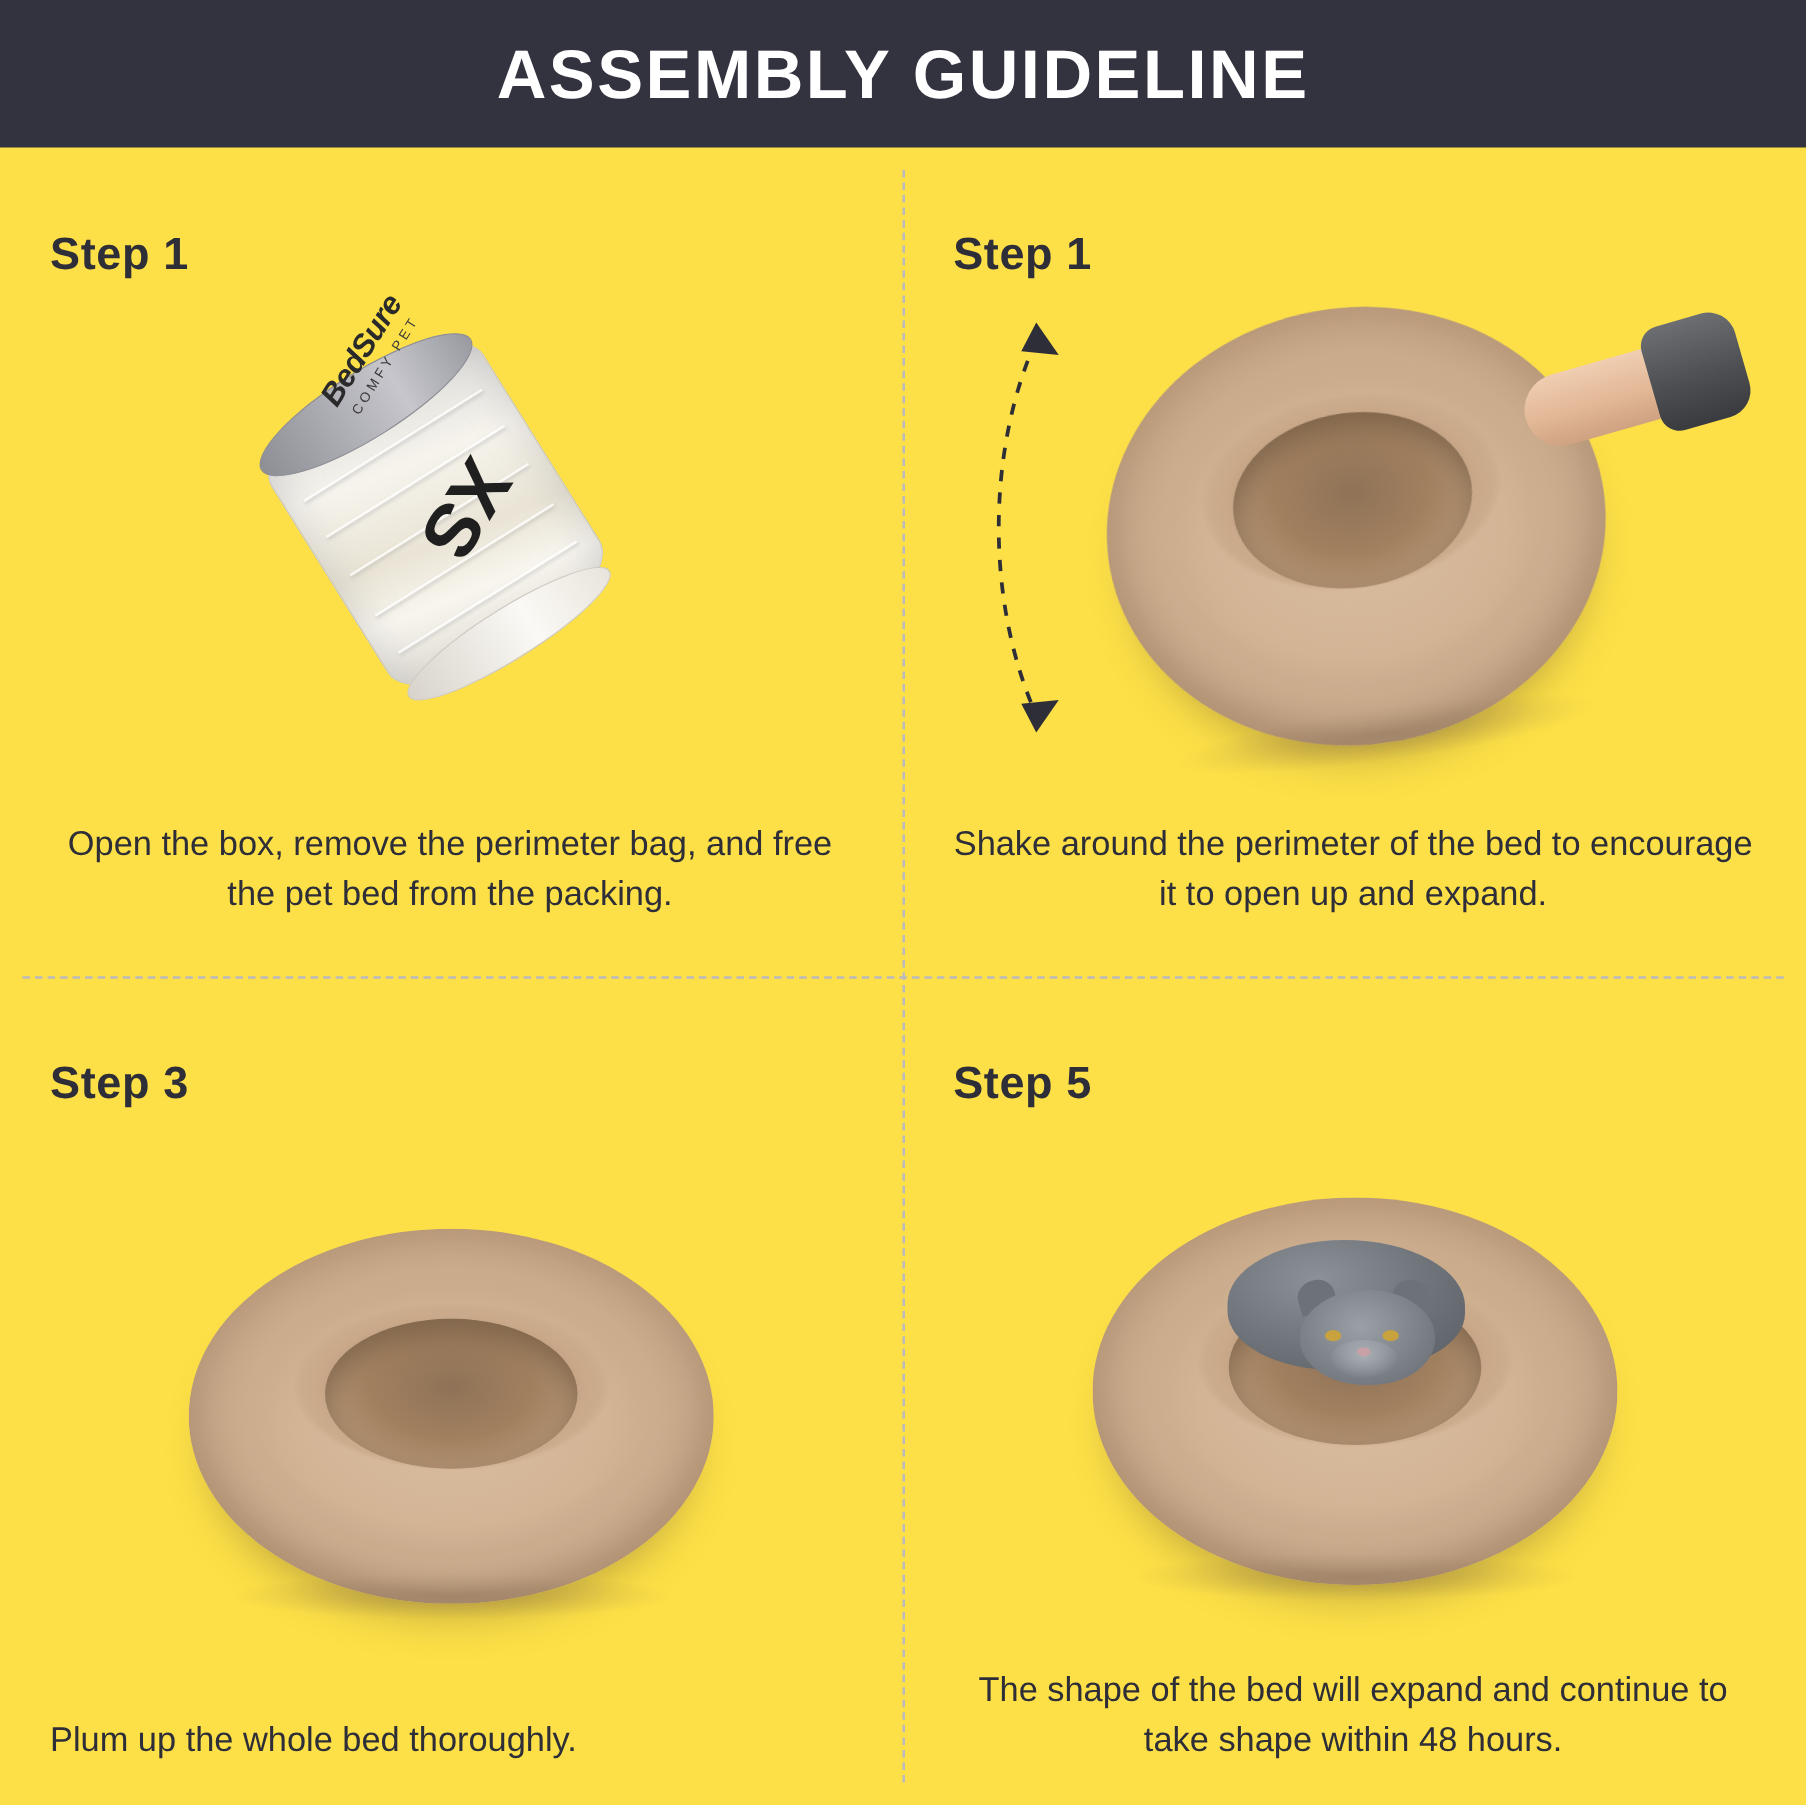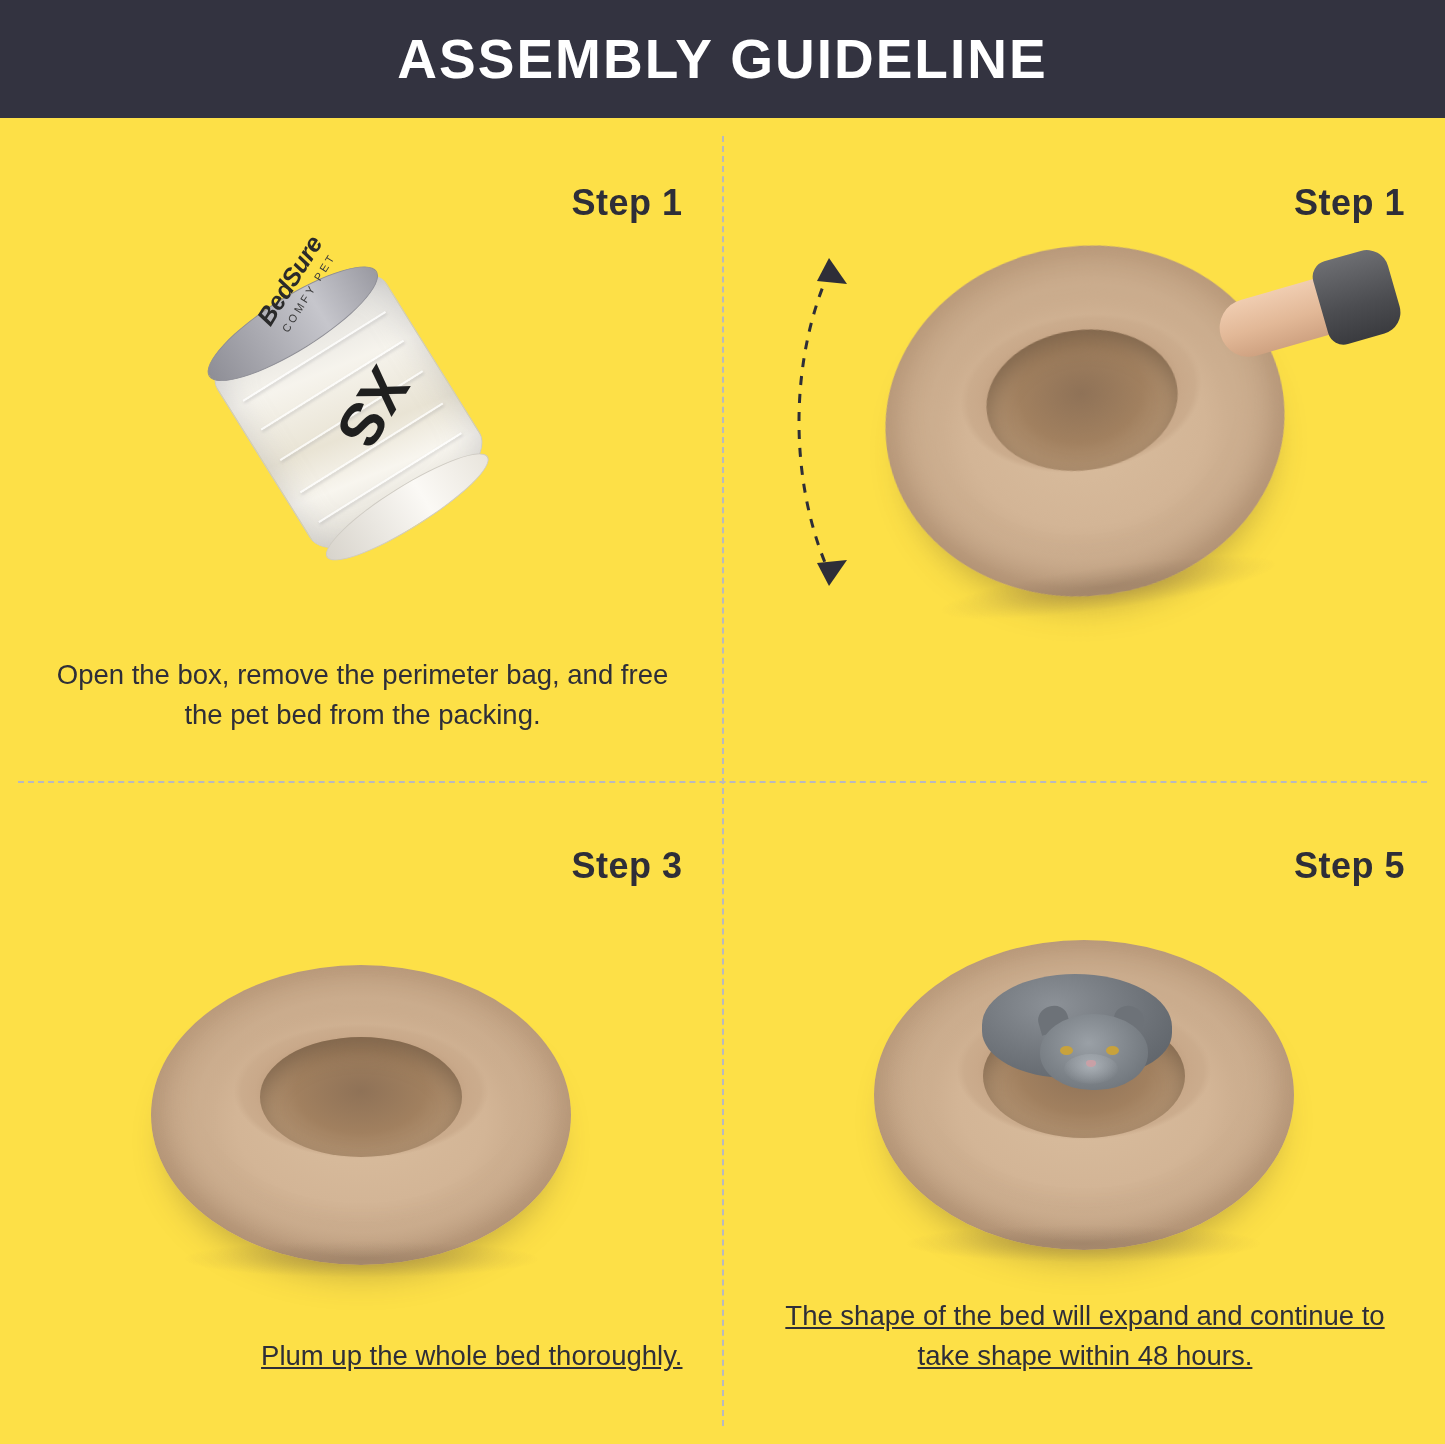--- a/index.html
+++ b/index.html
@@ -57,21 +57,21 @@
     left: 18px;
     right: 18px;
     top: 663px;
     height: 0;
     border-top: 2px dashed #b9b9bf;
   }
   .cell {
     position: relative;
     display: flex;
     flex-direction: column;
-    align-items: flex-end;
+    align-items: flex-start;
     padding: 0 40px;
     box-sizing: border-box;
   }
   .step-title {
     margin-top: 64px;
     font-size: 36px;
     font-weight: bold;
     color: #2e2e38;
     letter-spacing: 0.5px;
   }
@@ -85,21 +85,21 @@
     min-height: 0;
   }
   .caption {
     font-size: 27.5px;
     line-height: 1.45;
     text-align: center;
     color: #2e2e38;
     padding-bottom: 46px;
     max-width: 640px;
   }
-  .cell-bottom .caption { padding-bottom: 68px; text-decoration: underline; }
+  .cell-bottom .caption { padding-bottom: 32px; }
 
   
   .roll-wrap {
     position: relative;
     width: 360px;
     height: 330px;
     margin-top: -12px;
   }
   .roll {
     position: absolute;
@@ -405,20 +405,21 @@
           <div class="bed bed2">
             <div class="bed-inner"></div>
             <div class="bed-shadow"></div>
           </div>
           <div class="arm">
             <div class="forearm"></div>
             <div class="sleeve"></div>
           </div>
         </div>
       </div>
+      <div class="caption">Shake around the perimeter of the bed to encourage it to open up and expand.</div>
     </div>
 
     <div class="cell cell-bottom">
       <div class="step-title">Step 3</div>
       <div class="art">
         <div class="bed bed3">
           <div class="bed-inner"></div>
           <div class="bed-shadow"></div>
         </div>
       </div>

